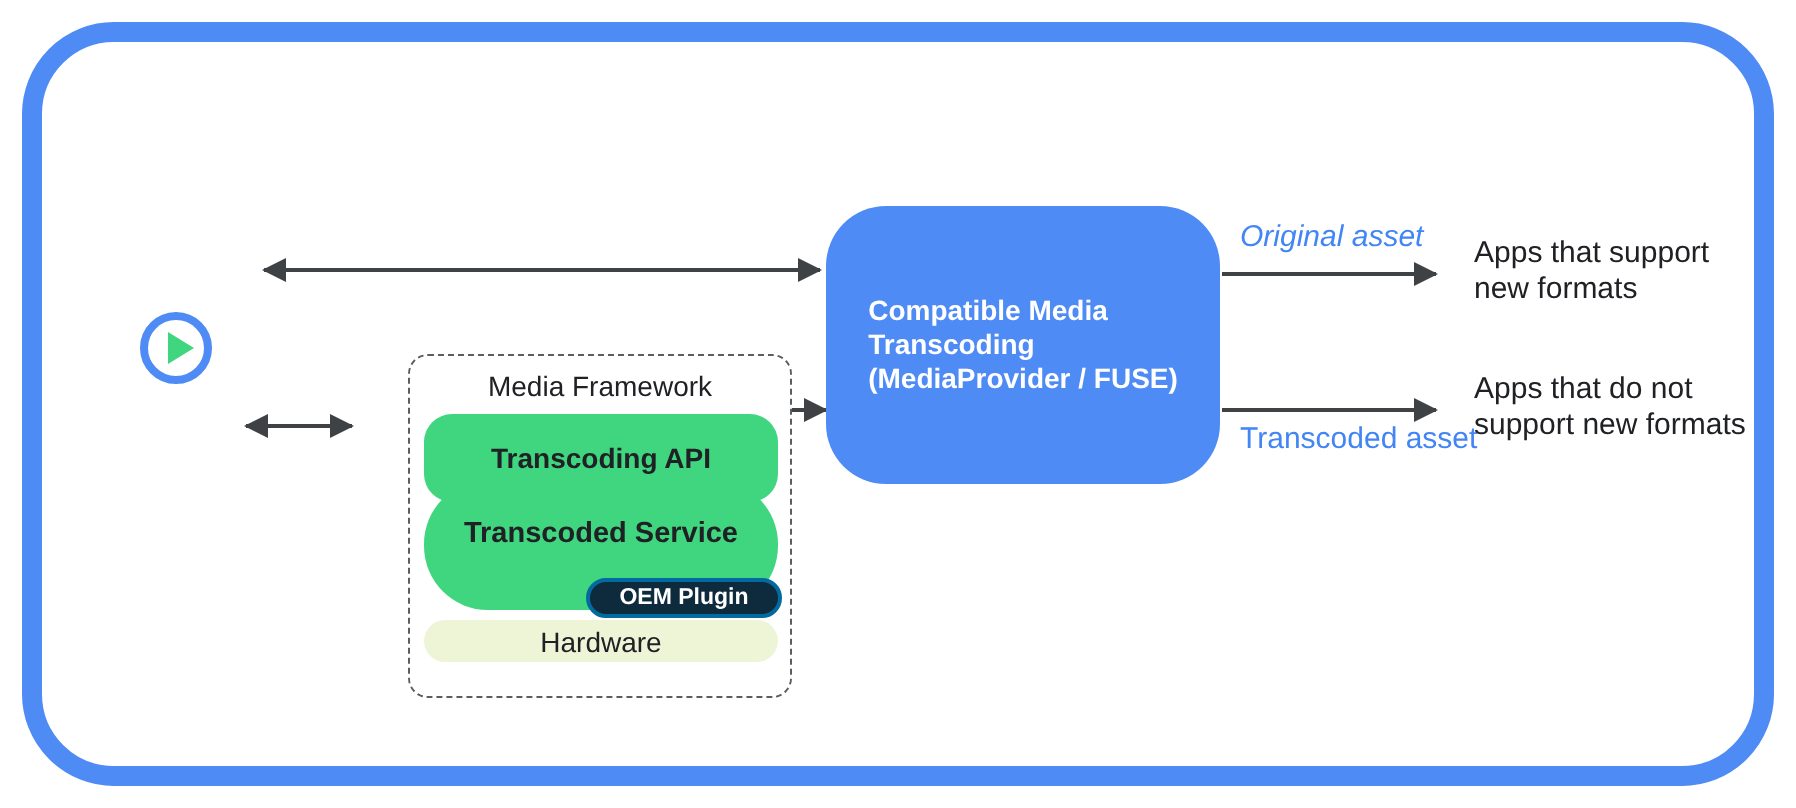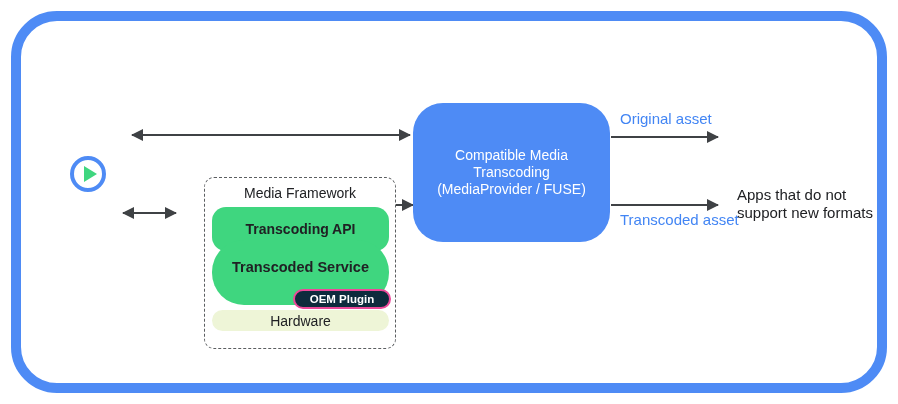--- a/index.html
+++ b/index.html
@@ -60,35 +60,35 @@
     text-align:center;font-size:14px;
   }
   .pill{
     position:absolute;left:7px;width:177px;display:flex;
     align-items:center;justify-content:center;box-sizing:border-box;
   }
   .pill-api{top:29px;height:44px;border-radius:14px;background:var(--green);font-size:14px;font-weight:bold;}
   .pill-service{top:62px;height:65px;border-radius:32px;background:var(--green);font-size:14.5px;font-weight:bold;padding-bottom:12px;}
   .pill-oem{
     position:absolute;right:-2px;bottom:-4px;width:94px;height:16px;
-    background:var(--dark_navy);border:2px solid #ec4899;border-radius:12px;
+    background:var(--dark_navy);border:2px solid #0369a1;border-radius:12px;
     display:flex;align-items:center;justify-content:center;
     color:#fff;font-size:11.5px;font-weight:bold;
   }
   .pill-hw{top:132px;height:21px;border-radius:15px;background:var(--pale_yellow);font-size:14px;}
   
   .tc-box{
     position:absolute;left:413px;top:103px;width:197px;height:139px;
     background:var(--accent_blue);border-radius:30px;
-    display:flex;align-items:center;justify-content:center;text-align:center;
-    color:#fff;font-size:14px;font-weight:normal;line-height:17px;white-space:pre-line;
+    display:flex;align-items:center;justify-content:center;
+    color:#fff;font-size:14px;font-weight:bold;line-height:17px;white-space:pre-line;
   }
   
   .asset-label{position:absolute;color:var(--label_blue);font-size:15px;}
-  .orig-label{left:620px;top:110px;}
+  .orig-label{left:620px;top:110px;font-style:italic;}
   .trans-label{left:620px;top:211px;}
   .apps-label{position:absolute;left:737px;font-size:15px;line-height:18px;white-space:pre-line;}
   .apps-support{top:118px;}
   .apps-nosupport{top:186px;}
 </style>
 </head>
 <body>
 
 <div class="canvas">
 
@@ -112,17 +112,19 @@
       <div class="pill-oem">OEM Plugin</div>
     </div>
     <div class="pill pill-hw">Hardware</div>
   </div>
 
   <div class="tc-box">Compatible Media
 Transcoding
 (MediaProvider / FUSE)</div>
 
   <div class="asset-label orig-label">Original asset</div>
+  <div class="apps-label apps-support">Apps that support
+new formats</div>
   <div class="asset-label trans-label">Transcoded asset</div>
   <div class="apps-label apps-nosupport">Apps that do not
 support new formats</div>
 
 </div>
 
 </body></html>

